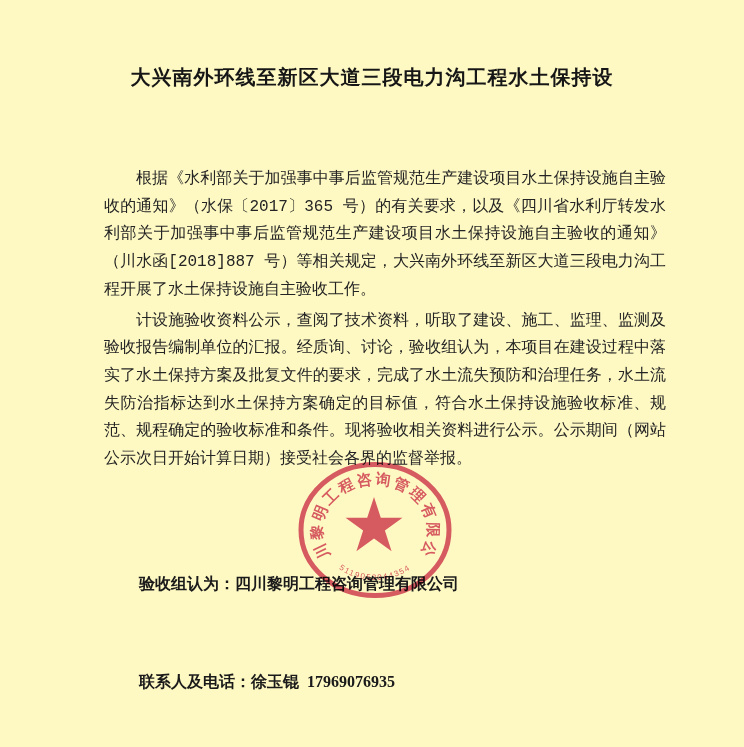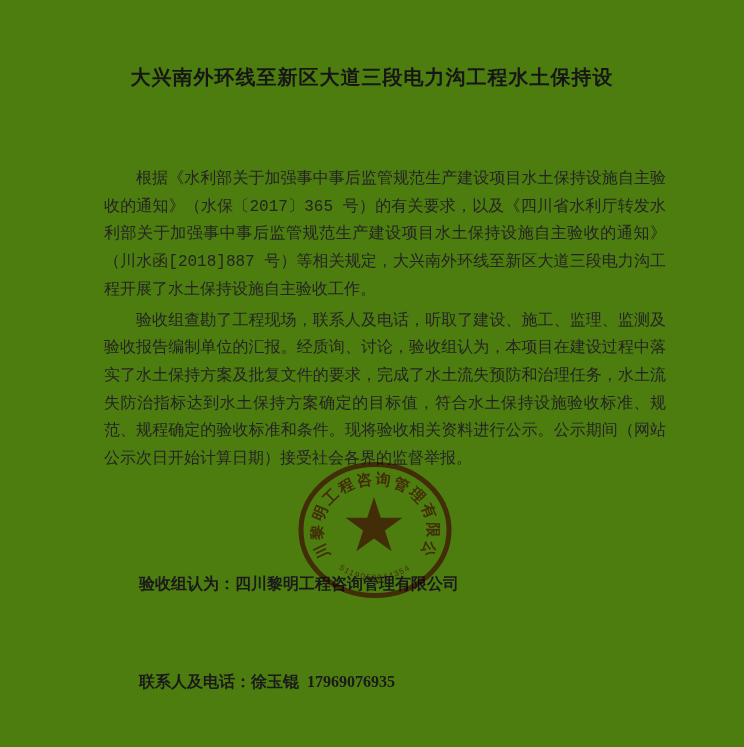--- a/index.html
+++ b/index.html
@@ -5,21 +5,21 @@
   html, body {
     margin: 0;
     padding: 0;
     background: #e8e8e8;
   }
   .page {
     position: relative;
     width: 744px;
     height: 747px;
     margin: 0 auto;
-    background: #4d7c0f;
+    background: #fef9c3;
     overflow: hidden;
     font-family: "Liberation Serif", "DejaVu Serif", serif;
     color: #222222;
   }
   .title-block {
     position: absolute;
     left: 0;
     right: 0;
     top: 58px;
     text-align: center;
@@ -89,21 +89,21 @@
 <body>
 
 <div class="page">
 
   <div class="title-block">
     <div>大兴南外环线至新区大道三段电力沟工程水土保持设</div>
   </div>
 
   <div class="body-block">
     <p>根据《水利部关于加强事中事后监管规范生产建设项目水土保持设施自主验收的通知》（水保〔2017〕365 号）的有关要求，以及《四川省水利厅转发水利部关于加强事中事后监管规范生产建设项目水土保持设施自主验收的通知》（川水函[2018]887 号）等相关规定，大兴南外环线至新区大道三段电力沟工程开展了水土保持设施自主验收工作。</p>
-    <p>验收组查勘了工程现场，联系人及电话，听取了建设、施工、监理、监测及验收报告编制单位的汇报。经质询、讨论，验收组认为，本项目在建设过程中落实了水土保持方案及批复文件的要求，完成了水土流失预防和治理任务，水土流失防治指标达到水土保持方案确定的目标值，符合水土保持设施验收标准、规范、规程确定的验收标准和条件。现将验收相关资料进行公示。公示期间（网站公示次日开始计算日期）接受社会各界的监督举报。</p>
+    <p>计设施验收资料公示，查阅了技术资料，听取了建设、施工、监理、监测及验收报告编制单位的汇报。经质询、讨论，验收组认为，本项目在建设过程中落实了水土保持方案及批复文件的要求，完成了水土流失预防和治理任务，水土流失防治指标达到水土保持方案确定的目标值，符合水土保持设施验收标准、规范、规程确定的验收标准和条件。现将验收相关资料进行公示。公示期间（网站公示次日开始计算日期）接受社会各界的监督举报。</p>
   </div>
 
   <div class="info-block">
     <div>验收组认为：四川黎明工程咨询管理有限公司</div>
     <div>联系人及电话：徐玉锟  17969076935</div>
     
     
     
   </div>
 

